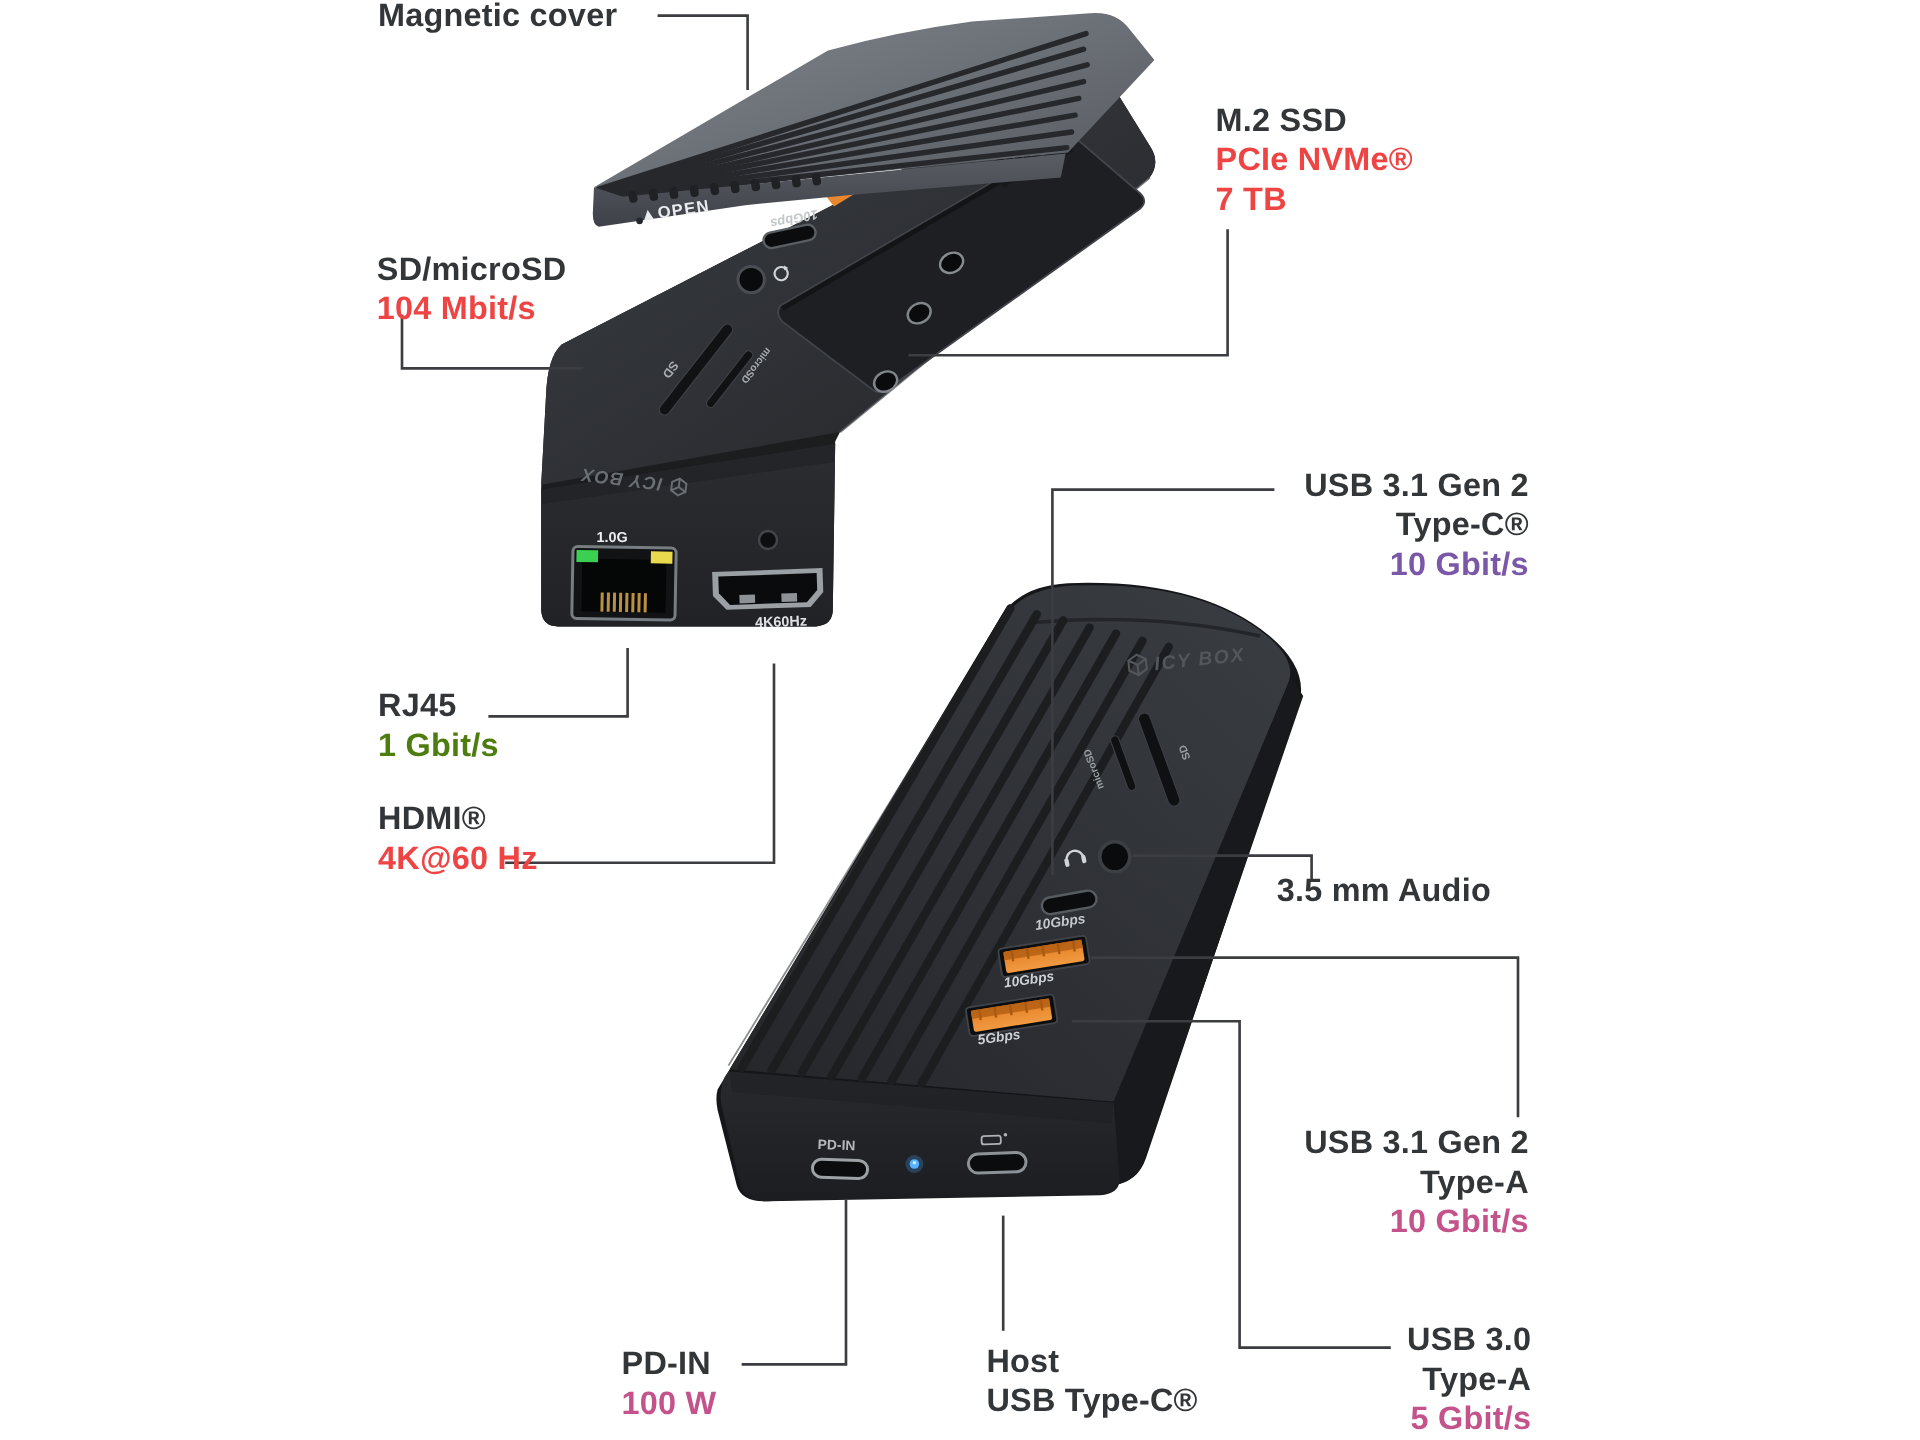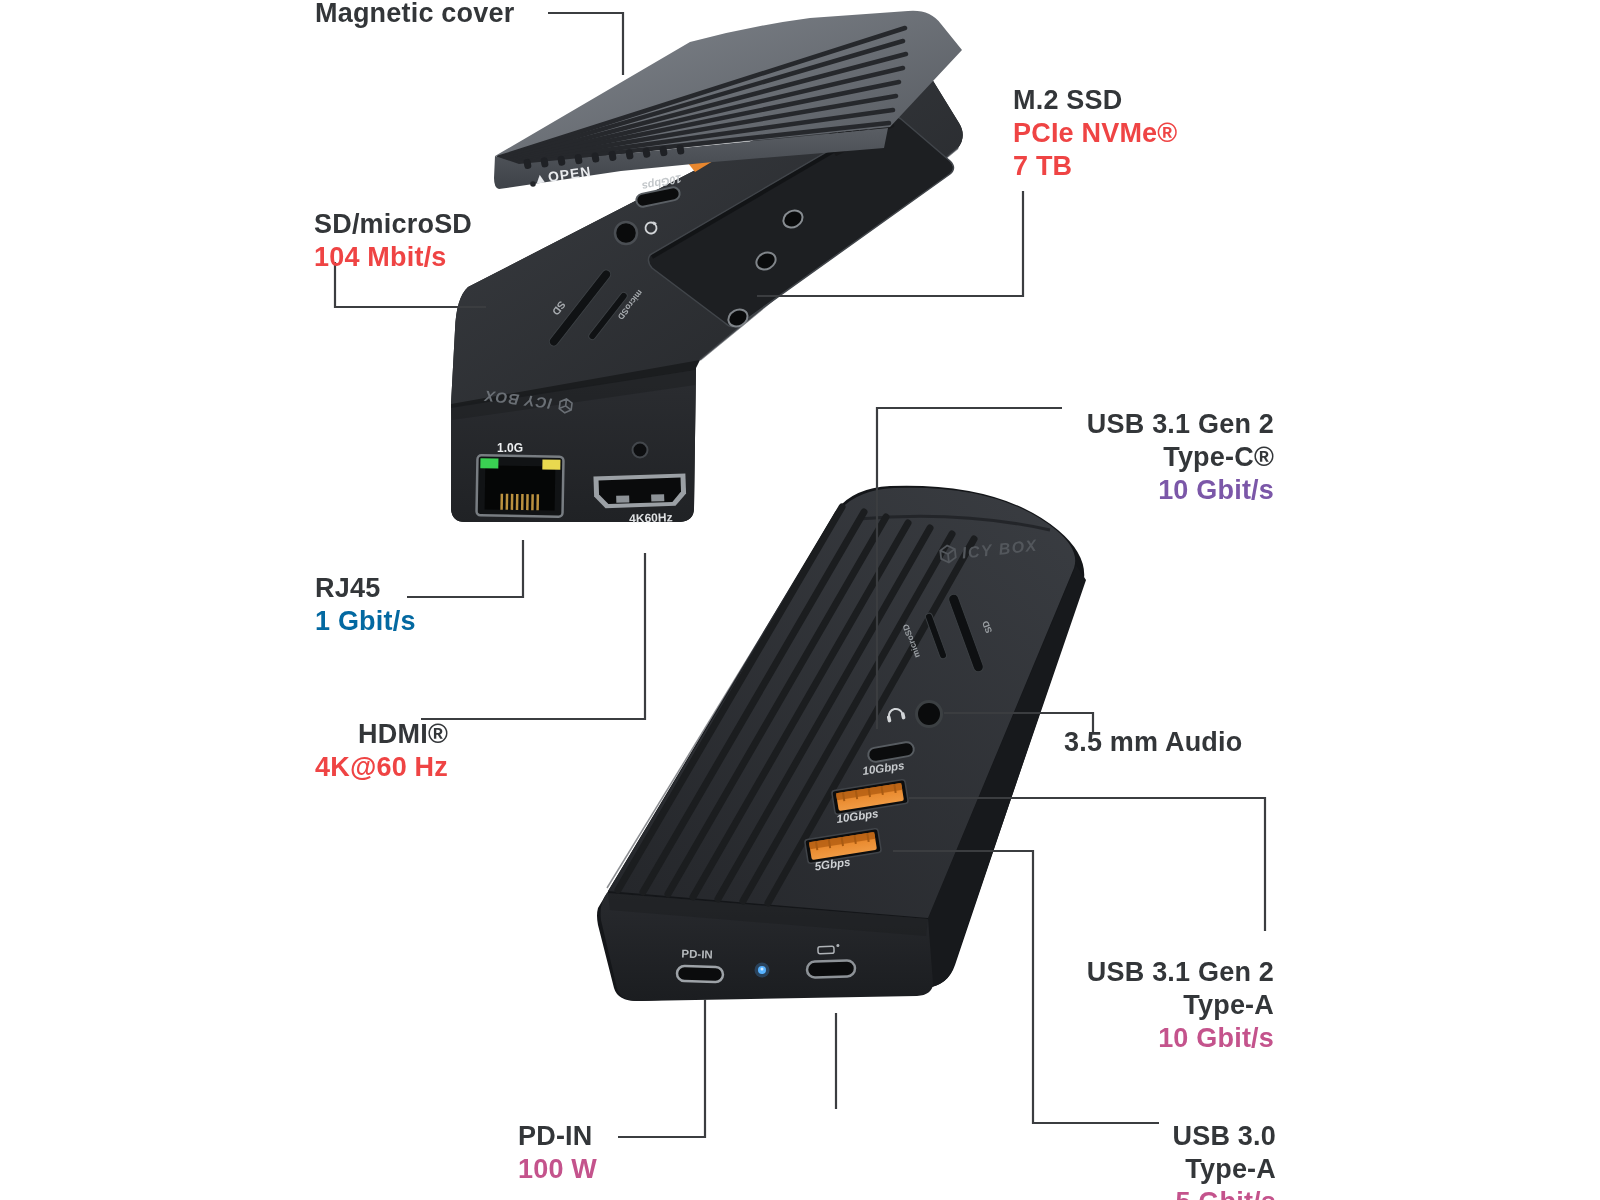--- a/index.html
+++ b/index.html
@@ -2,24 +2,24 @@
 <html><head>
 <meta charset="utf-8">
 <style>
   html,body{margin:0;padding:0;background:#fff;}
   .stage{position:relative;width:1600px;height:1200px;background:#ffffff;overflow:hidden;
          font-family:"Liberation Sans",sans-serif;}
   svg.scene{position:absolute;left:0;top:0;}
   .ann{position:absolute;font-weight:bold;font-size:27px;line-height:33px;color:#333639;
        white-space:nowrap;letter-spacing:.2px;}
   .ann span{display:block;}
-  .r{text-align:right;margin-top:20px;}
+  .r{text-align:right;}
   .blue{color:#ef4444;}
   .purple{color:#7b57a8;}
-  .plum{color:#0369a1;}
+  .plum{color:#4d7c0f;}
   .violet{color:#ef4444;}
   .pink{color:#c4538c;}
   .svgtxt{font-family:"Liberation Sans",sans-serif;}
 </style>
 </head>
 <body>
 
 <div class="stage">
 
 <svg class="scene" width="1600" height="1200" viewBox="0 0 1600 1200">
@@ -305,21 +305,21 @@
 <div class="ann" style="left:314px;top:176px;margin-top:32px;">
   <span>SD/microSD</span>
   <span class="blue">104 Mbit/s</span>
 </div>
 
 <div class="ann" style="left:315px;top:572px;">
   <span>RJ45</span>
   <span class="plum">1 Gbit/s</span>
 </div>
 
-<div class="ann" style="left:315px;top:718px;text-align:right;">
+<div class="ann" style="left:315px;top:666px;">
   <span>HDMI®</span>
   <span class="violet">4K@60 Hz</span>
 </div>
 
 <div class="ann r" style="right:326px;top:388px;">
   <span>USB 3.1 Gen 2</span>
   <span>Type-C®</span>
   <span class="purple">10 Gbit/s</span>
 </div>
 
@@ -337,14 +337,18 @@
   <span>USB 3.0</span>
   <span>Type-A</span>
   <span class="pink">5 Gbit/s</span>
 </div>
 
 <div class="ann" style="left:518px;top:1120px;">
   <span>PD-IN</span>
   <span class="pink">100 W</span>
 </div>
 
+<div class="ann" style="left:822px;top:1118px;">
+  <span>Host</span>
+  <span>USB Type-C®</span>
+</div>
 
 </div>
 
 </body></html>

